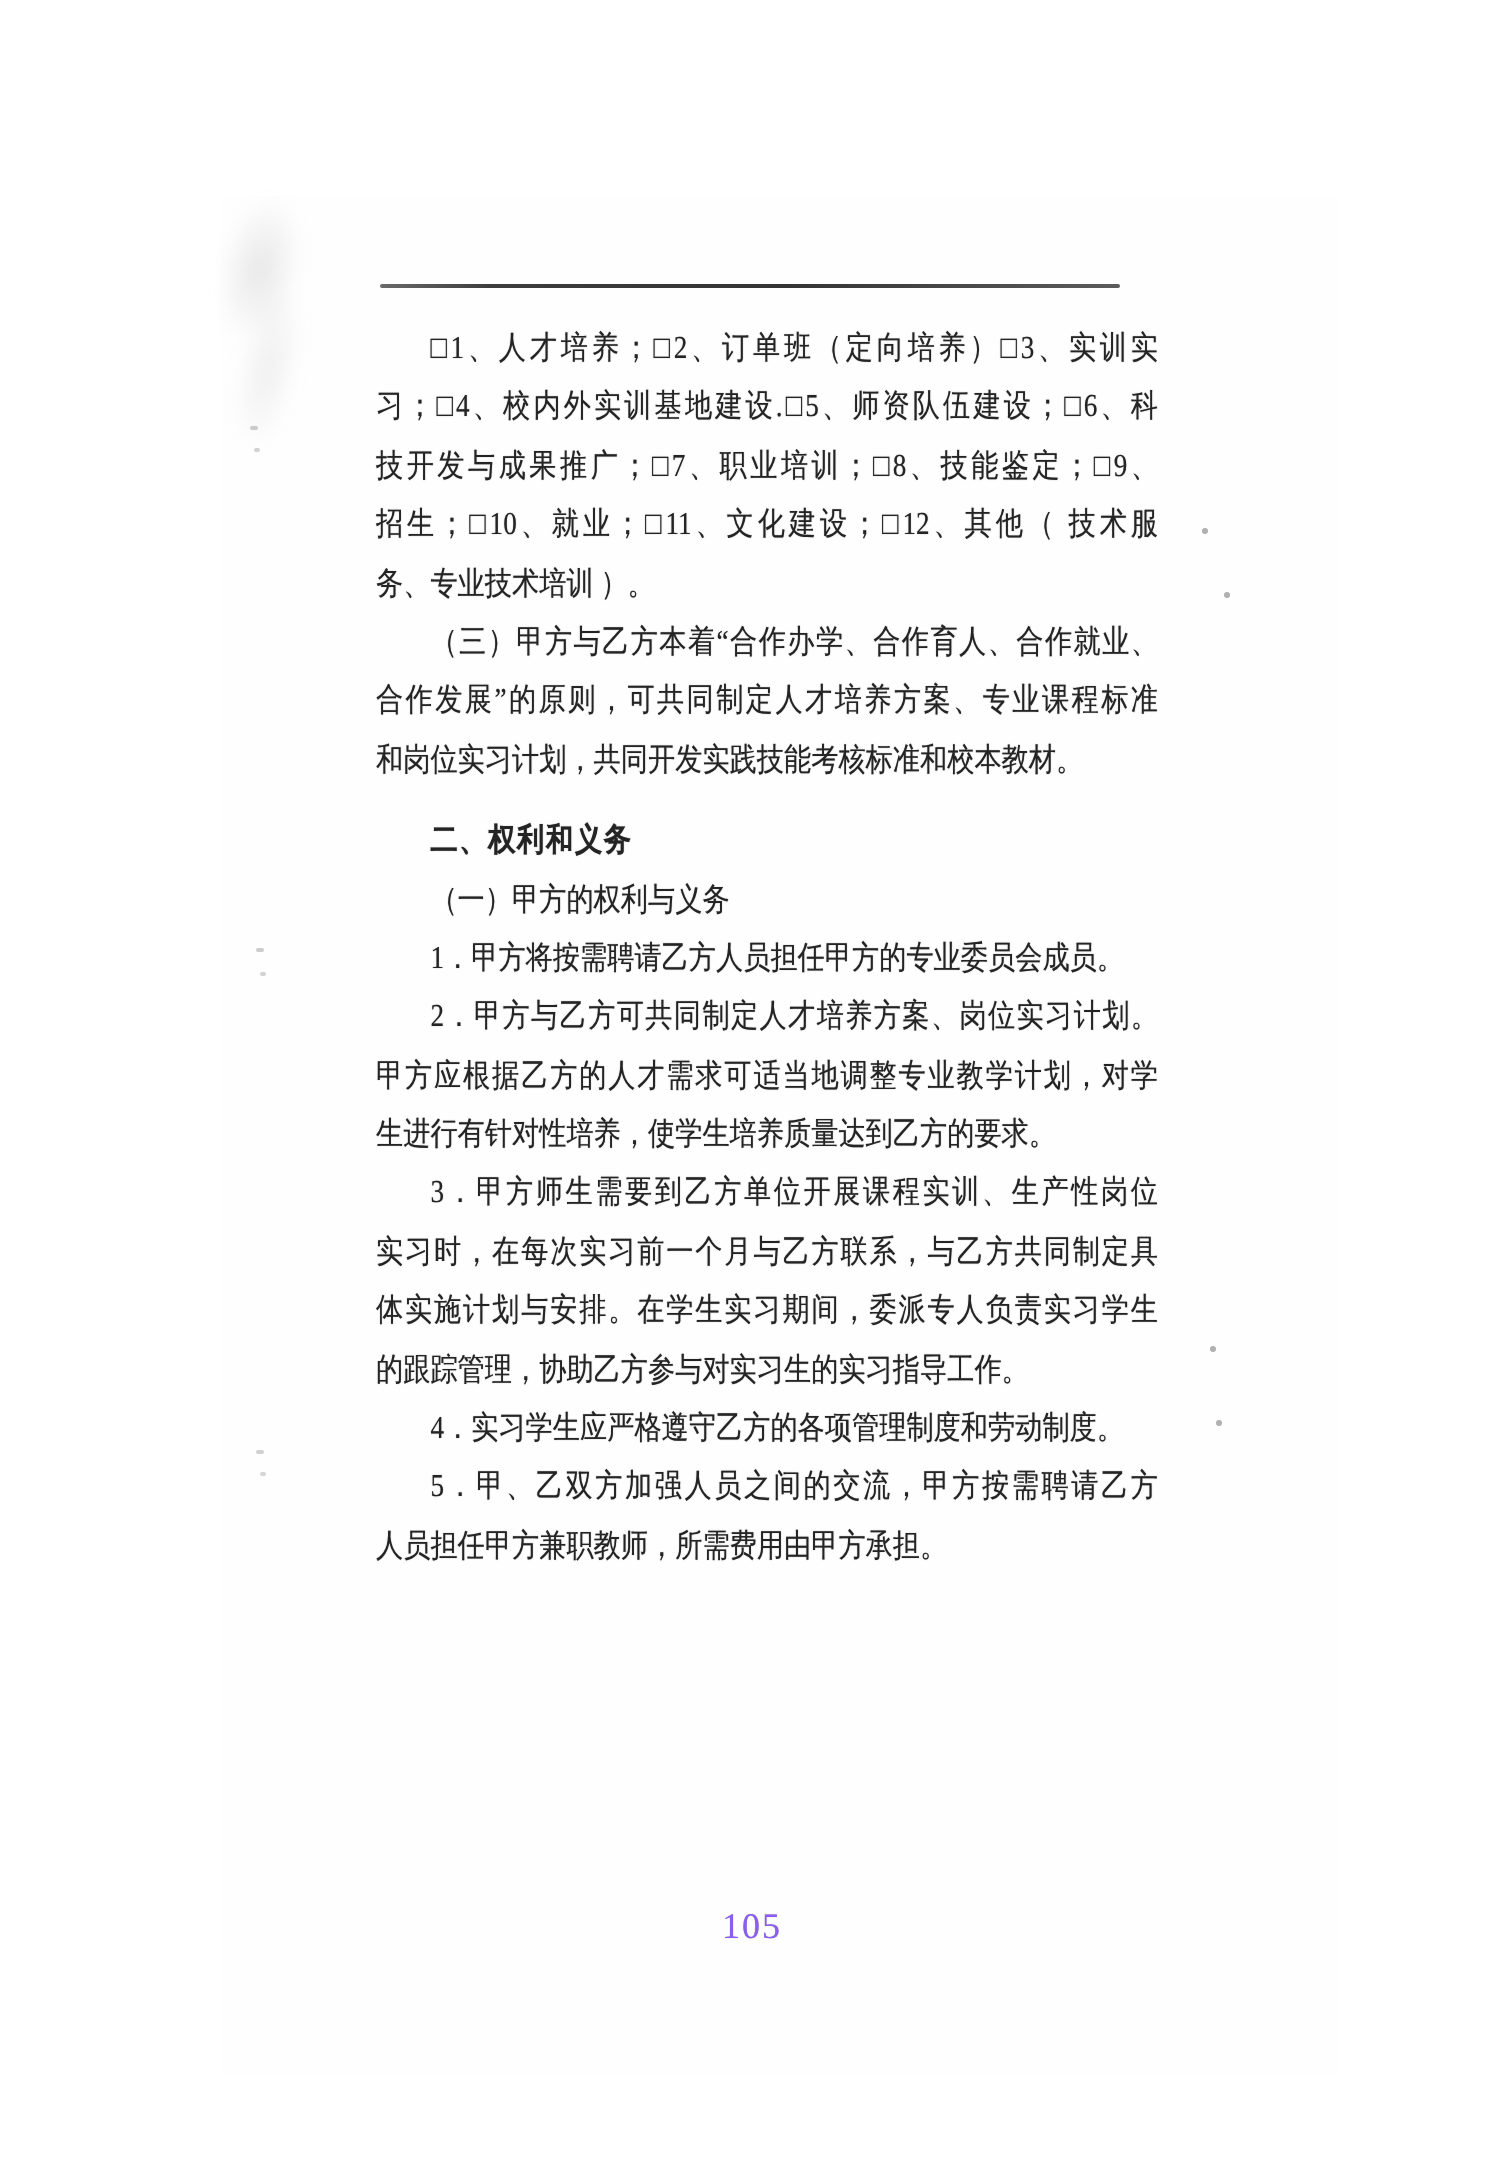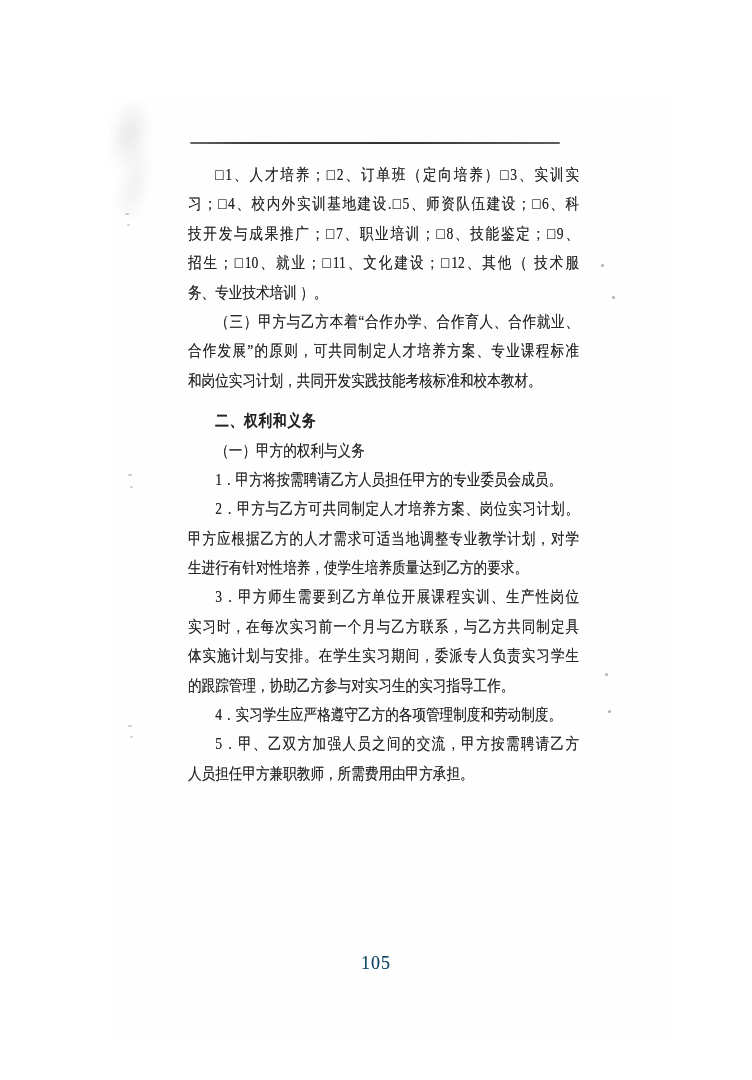--- a/index.html
+++ b/index.html
@@ -65,21 +65,21 @@
     margin-top: 11px;
     letter-spacing: 1px;
   }
 
   .page-number {
     position: absolute;
     left: 0; top: 953px;
     width: 752px;
     text-align: center;
     font-size: 18px;
-    color: #0c4a6e;
+    color: #8b5cf6;
     letter-spacing: 1px;
     text-shadow: 0 0 0.5px rgba(40,40,40,0.5);
   }
 
   
   .smudge {
     position: absolute;
     left: 96px; top: 100px;
     width: 72px; height: 118px;
     background:

